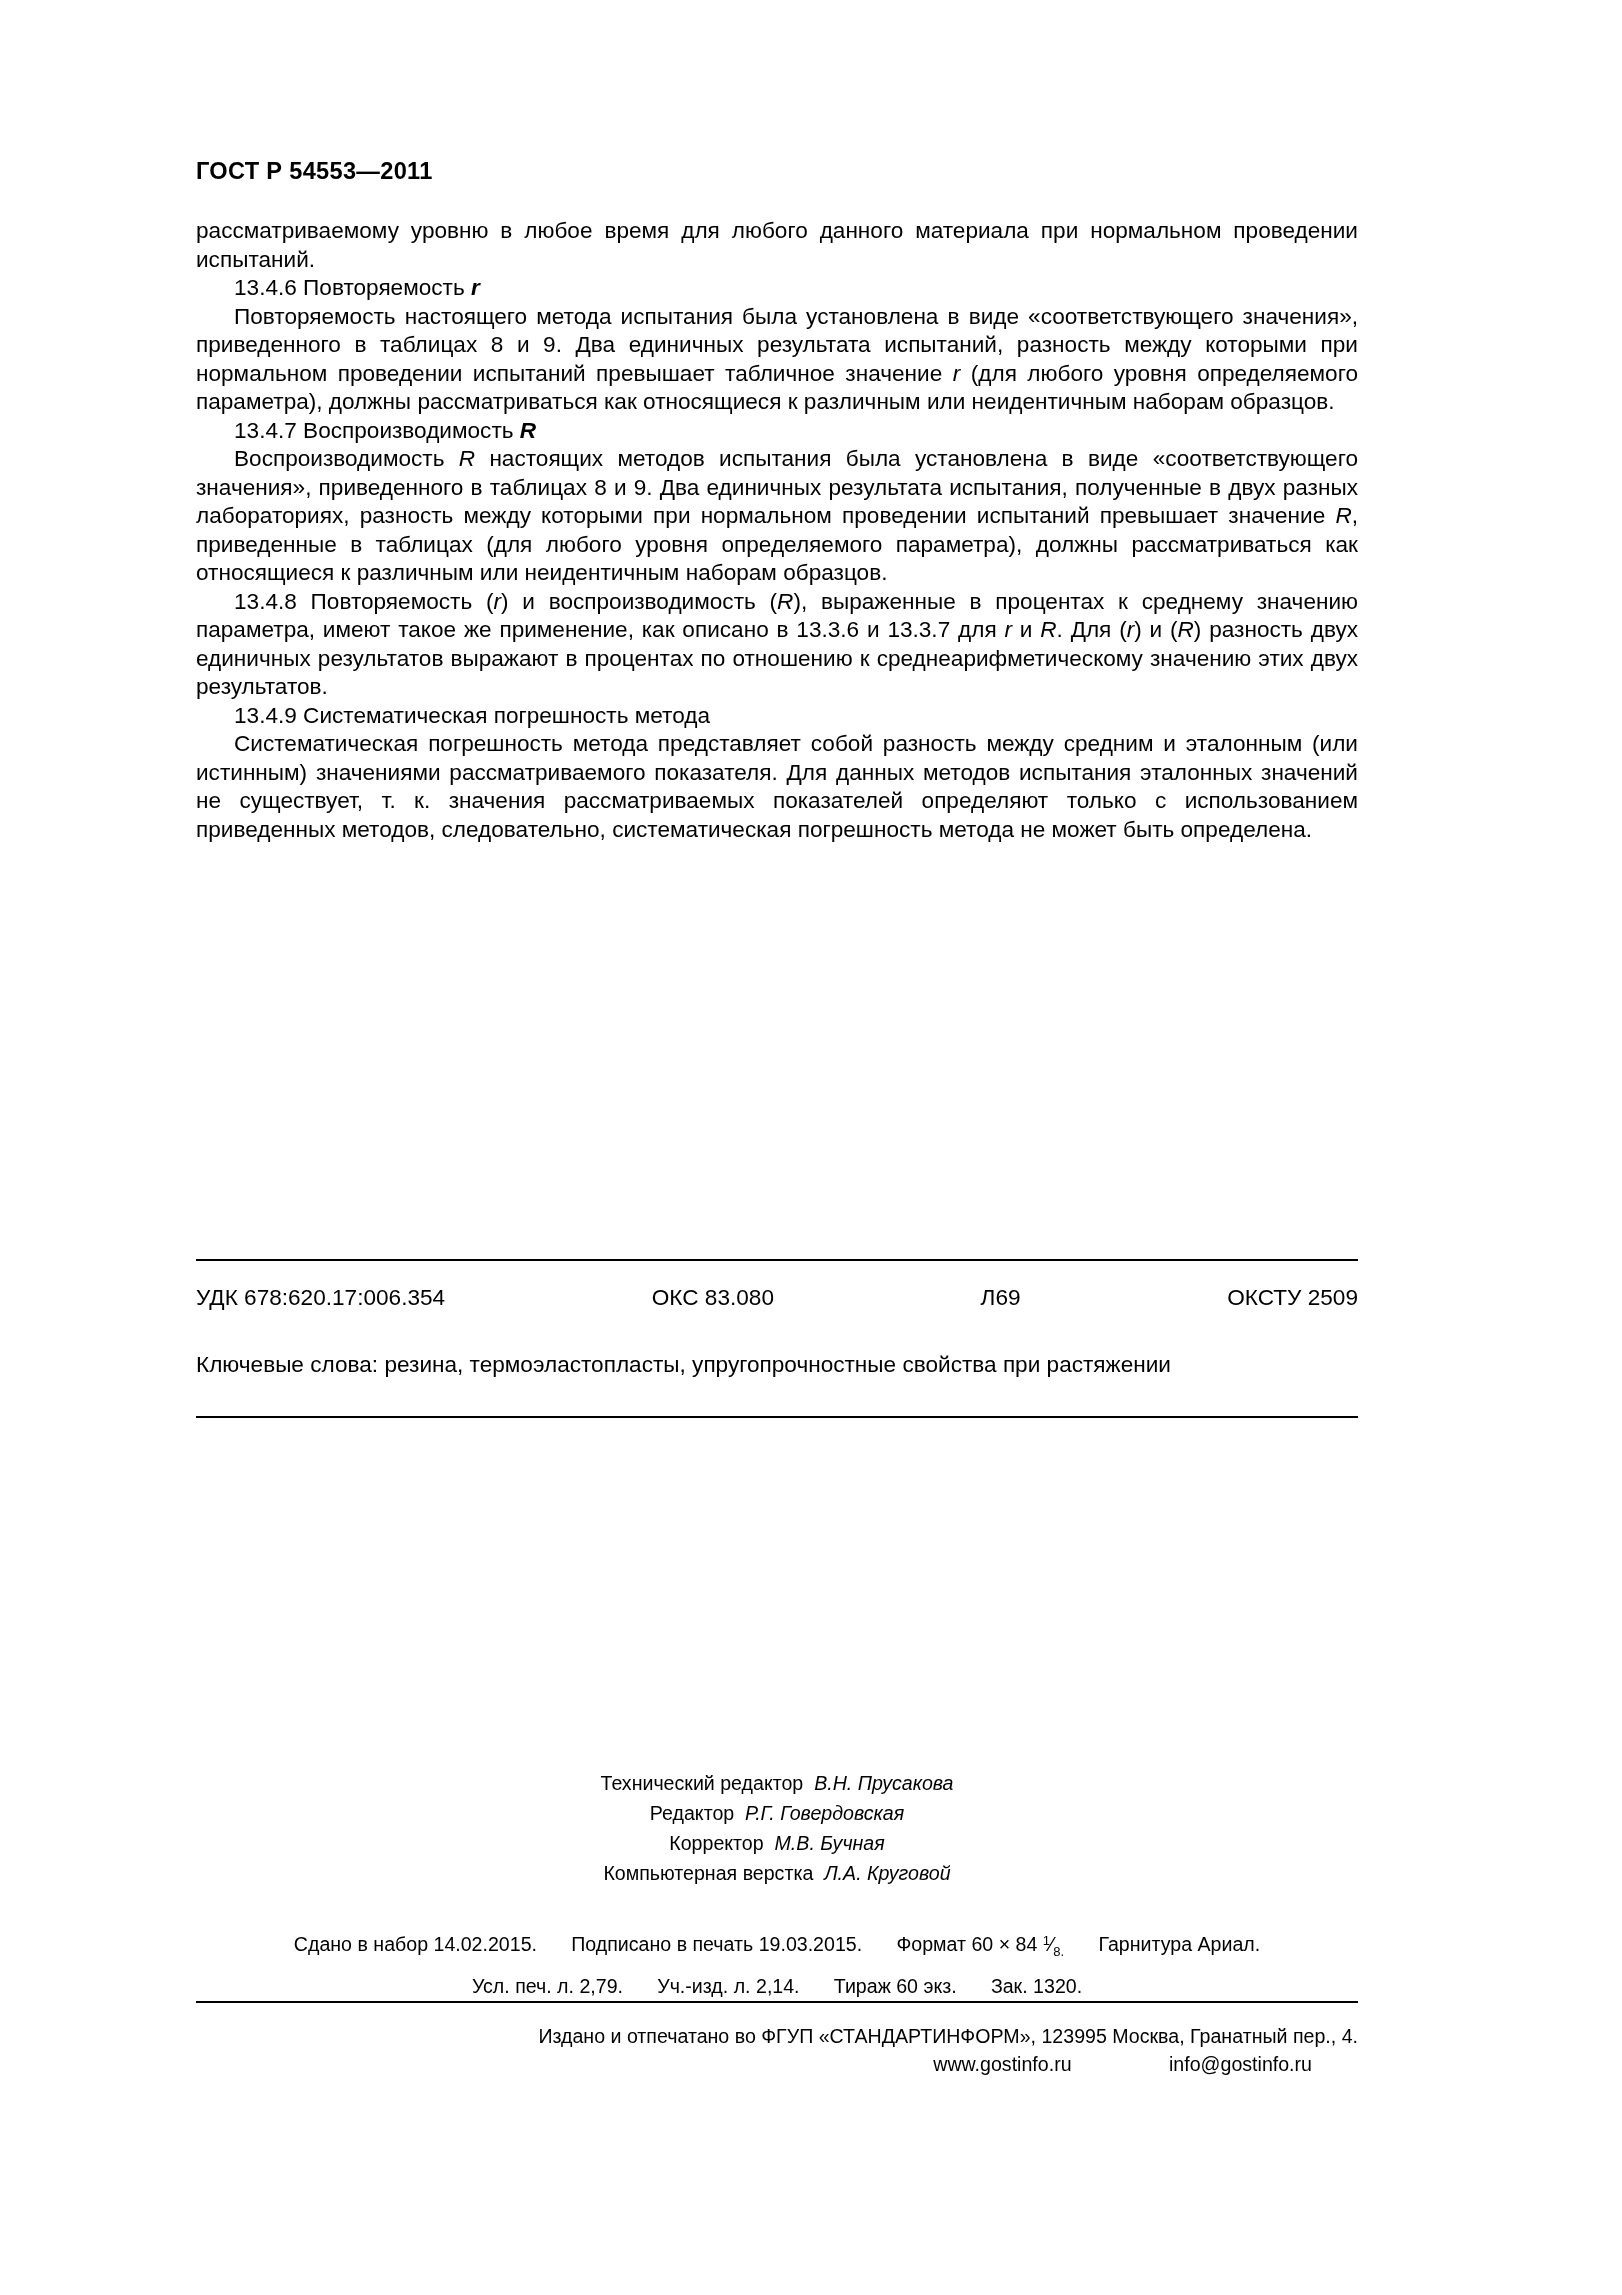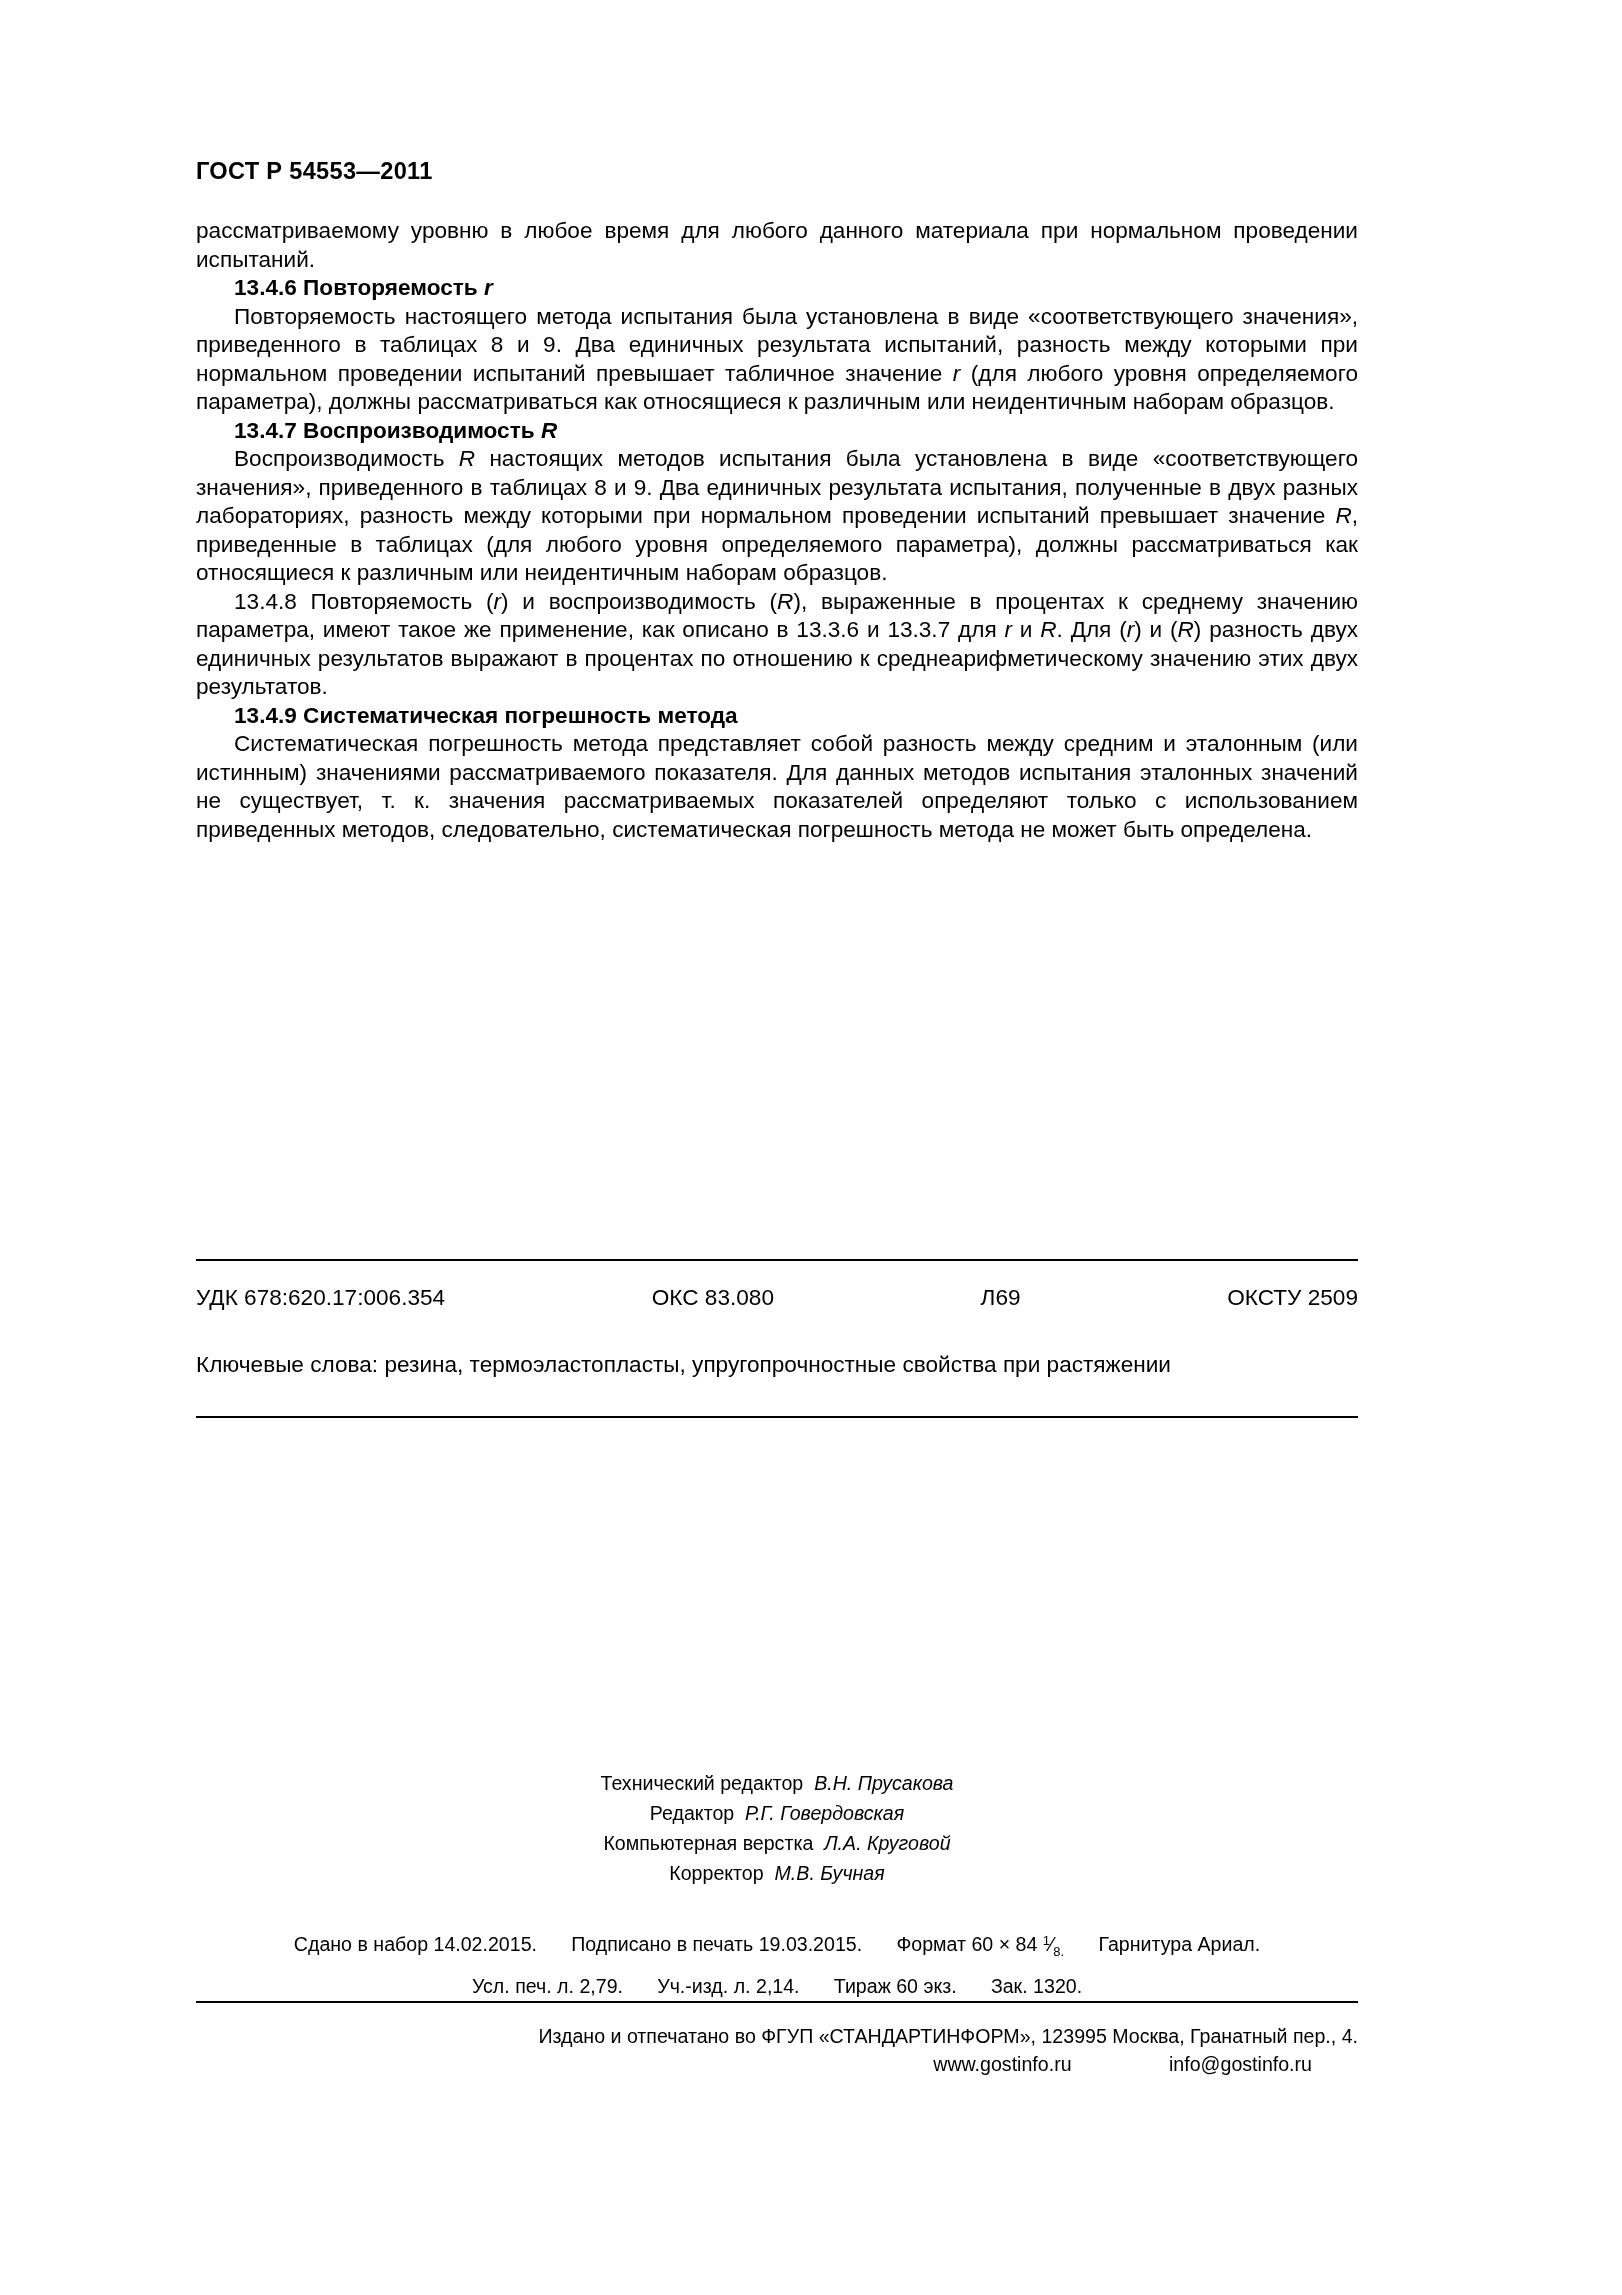--- a/index.html
+++ b/index.html
@@ -25,21 +25,21 @@
     left: 196px;
     right: 113px;
     top: 217px;
     font-size: 22.6px;
     line-height: 28.5px;
     text-align: justify;
   }
   .content p { margin: 0; text-indent: 38px; }
   .content p.noindent { text-indent: 0; }
   .content p.head { font-weight: bold; }
-  .b { font-weight: bold; margin-top: 36px; }
+  .b { font-weight: normal; margin-top: 36px; }
   .i { font-style: italic; }
   .bi { font-weight: bold; font-style: italic; }
   .rule { border-top: 2px solid #000; height: 0; }
   .codes-section {
     position: absolute;
     left: 196px;
     right: 113px;
     top: 1259px;
     font-size: 22.6px;
   }
@@ -115,26 +115,26 @@
   <div class="colophon">
     <div class="staff-line">
       <span>Технический редактор</span>&nbsp;
       <span class="name">В.Н. Прусакова</span>
     </div>
     <div class="staff-line">
       <span>Редактор</span>&nbsp;
       <span class="name">Р.Г. Говердовская</span>
     </div>
     <div class="staff-line">
+      <span>Корректор</span>&nbsp;
+      <span class="name">М.В. Бучная</span>
+    </div>
+    <div class="staff-line">
       <span>Компьютерная верстка</span>&nbsp;
       <span class="name">Л.А. Круговой</span>
-    </div>
-    <div class="staff-line">
-      <span>Корректор</span>&nbsp;
-      <span class="name">М.В. Бучная</span>
     </div>
 
     <div class="print-block">
       <div class="print-line">
         <span class="seg">Сдано в набор 14.02.2015.</span>
         <span class="seg">Подписано в печать 19.03.2015.</span>
         <span class="seg"><span>Формат 60 × 84</span>&nbsp;<span class="frac"><sup>1</sup><span class="frac-slash"></span><sub>8.</sub></span></span>
         <span class="seg">Гарнитура Ариал.</span>
       </div>
       <div class="print-line">

